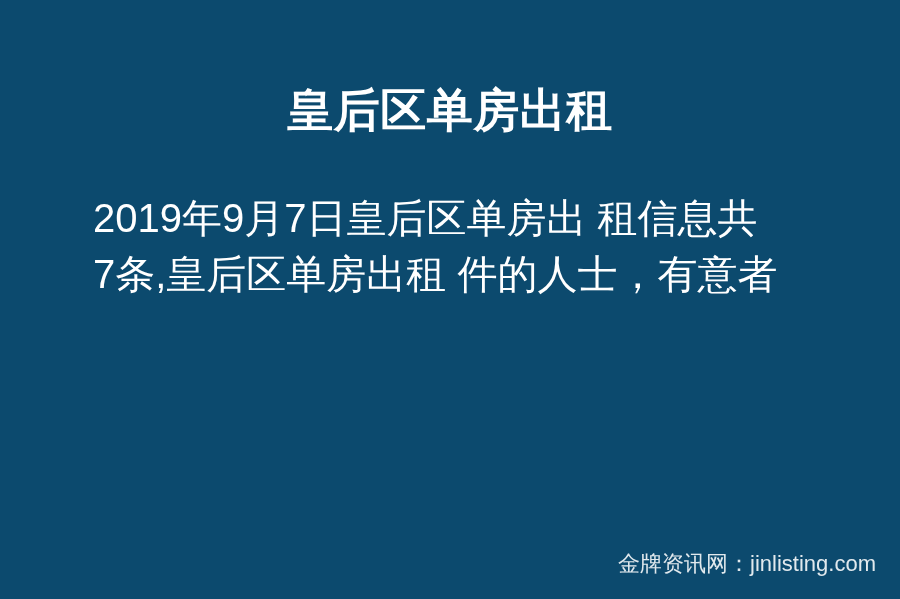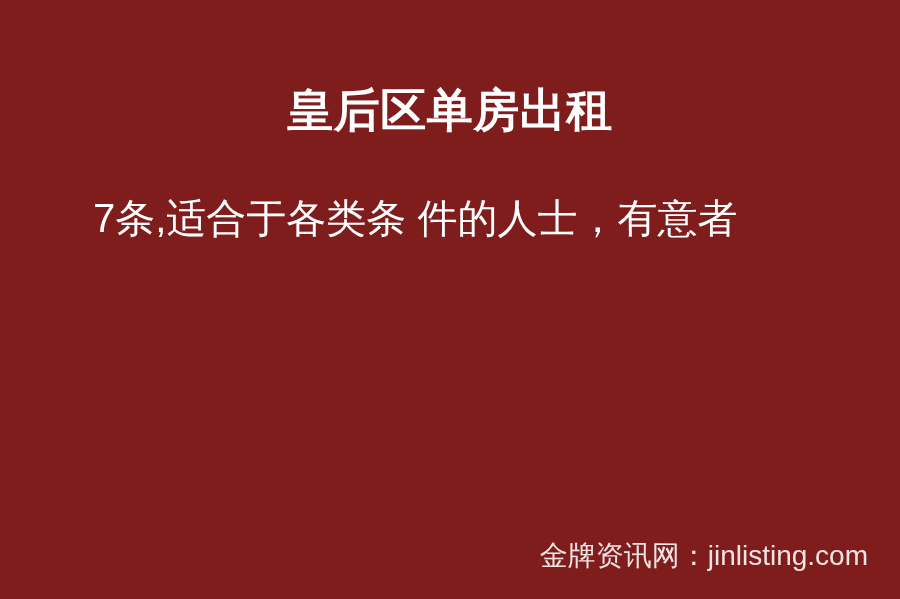--- a/index.html
+++ b/index.html
@@ -11,21 +11,21 @@
     width: 900px;
     height: 599px;
     overflow: hidden;
     font-family: "Liberation Sans", "DejaVu Sans", sans-serif;
   }
 
   #poster {
     position: relative;
     width: 900px;
     height: 599px;
-    background: #7f1d1d;
+    background: #0c4a6e;
     box-sizing: border-box;
     overflow: hidden;
   }
 
   
   #title-block {
     position: absolute;
     left: 0;
     top: 82px;
     width: 900px;
@@ -63,38 +63,39 @@
 
   
   #footer-block {
     position: absolute;
     right: 16px;
     bottom: 12px;
     text-align: right;
   }
 
   #watermark {
-    margin: 16px;
-    font-size: 28px;
+    margin: 8px;
+    font-size: 22px;
     line-height: 30px;
     font-weight: 400;
     color: rgba(255, 255, 255, 0.88);
     white-space: nowrap;
   }
 </style>
 </head>
 <body>
 
 <div id="poster">
 
   <div id="title-block">
     <h1 id="poster-title">皇后区单房出租</h1>
   </div>
 
   <div id="body-block">
-    <p class="body-line">7条,适合于各类条 件的人士，有意者</p>
+    <p class="body-line">2019年9月7日皇后区单房出 租信息共</p>
+    <p class="body-line">7条,皇后区单房出租 件的人士，有意者</p>
   </div>
 
   <div id="footer-block">
     <p id="watermark">金牌资讯网：jinlisting.com</p>
   </div>
 
 </div>
 
 </body></html>

